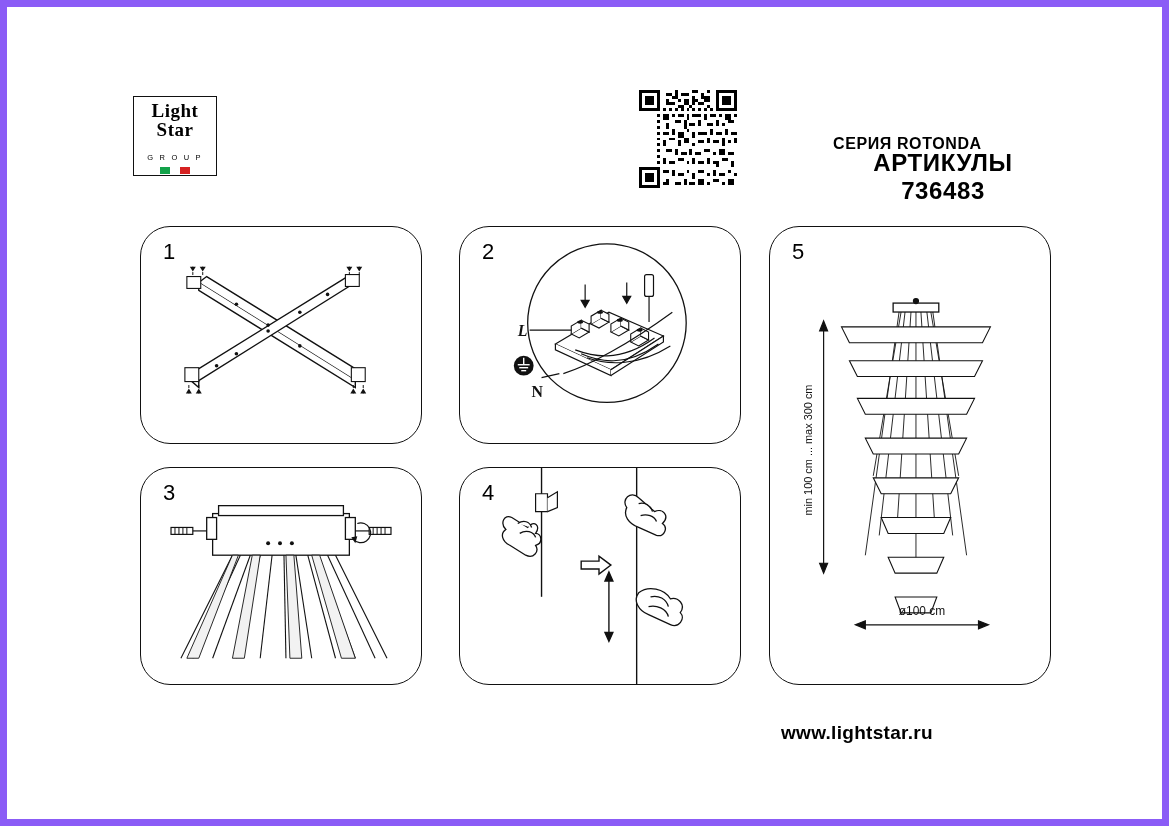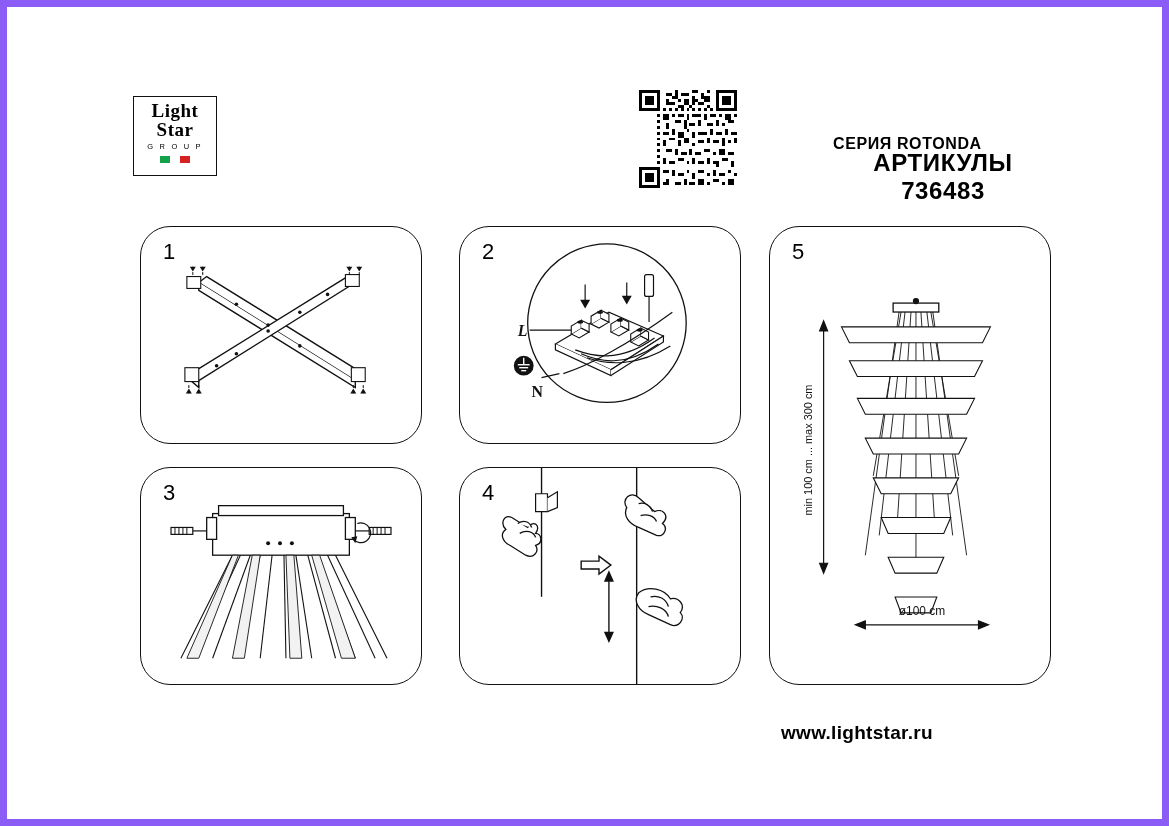--- a/index.html
+++ b/index.html
@@ -32,21 +32,21 @@
   .logo .l1, .logo .l2 {
     font-family:"Liberation Serif", serif;
     font-weight:bold;
     font-size:19px;
     line-height:19px;
     letter-spacing:0.5px;
   }
   .logo .l3 {
     font-size:7.5px;
     letter-spacing:2.2px;
-    margin-top:3px;
+    margin-top:14px;
     font-family:"Liberation Sans", sans-serif;
   }
   .logo .flag {
     margin-top:5px;
     width:30px; height:7px;
     display:flex;
   }
   .logo .flag i { flex:1; display:block; }
 
   .title {

